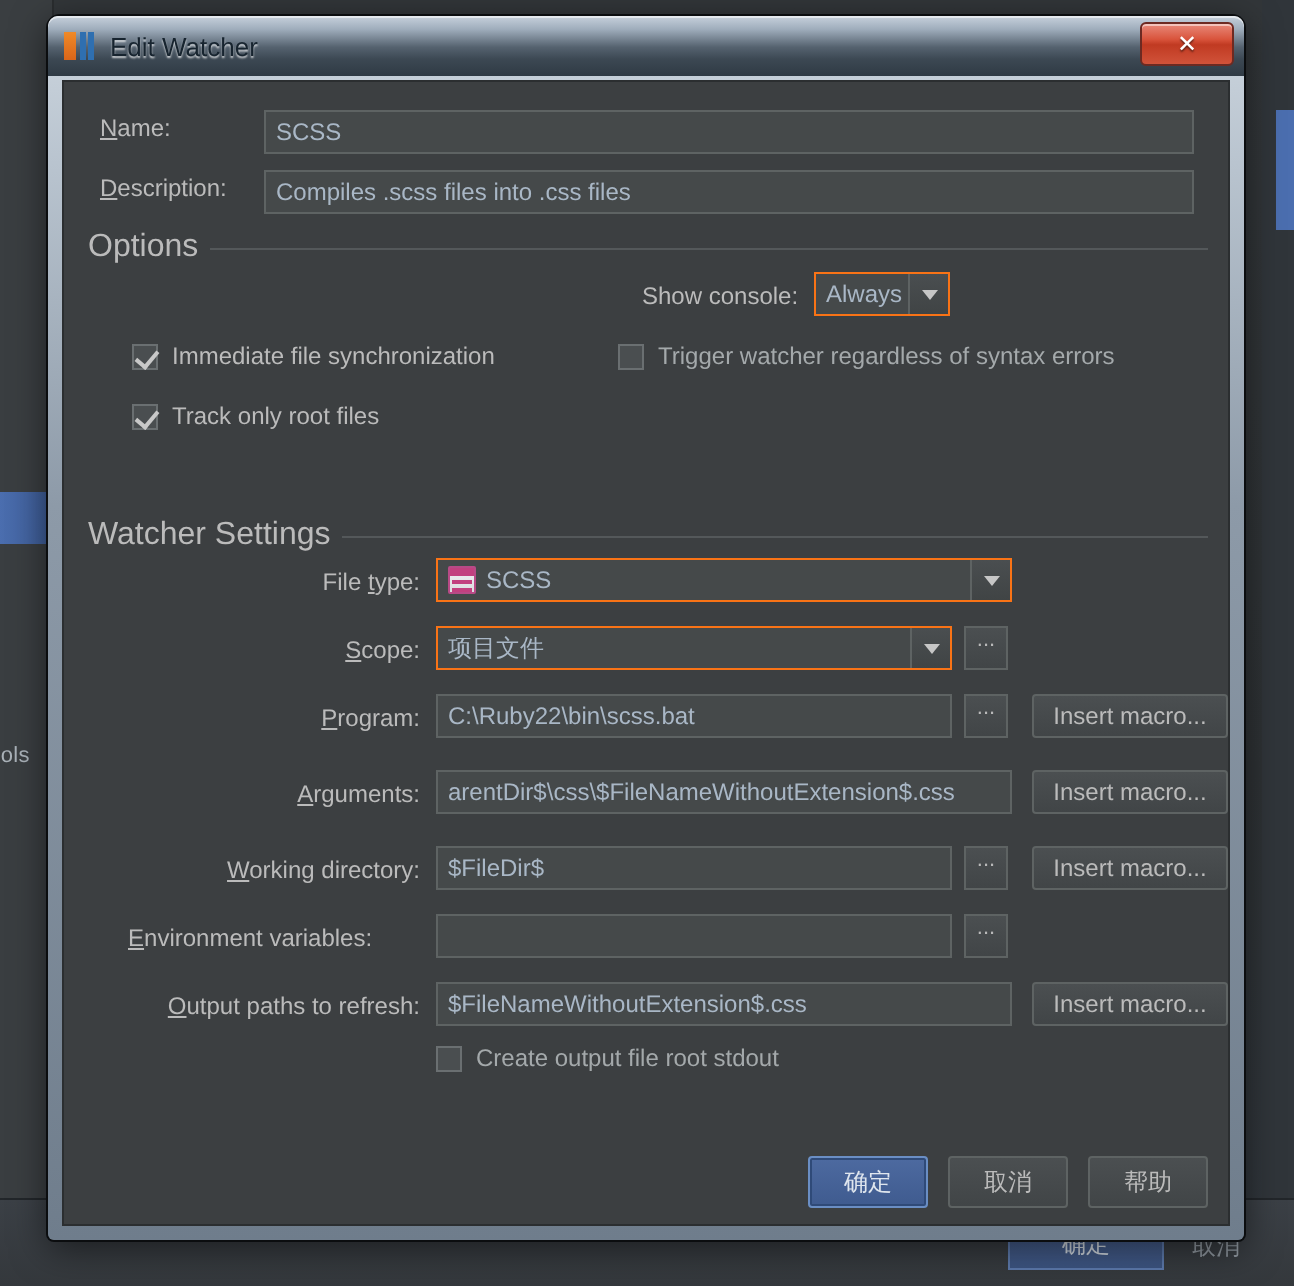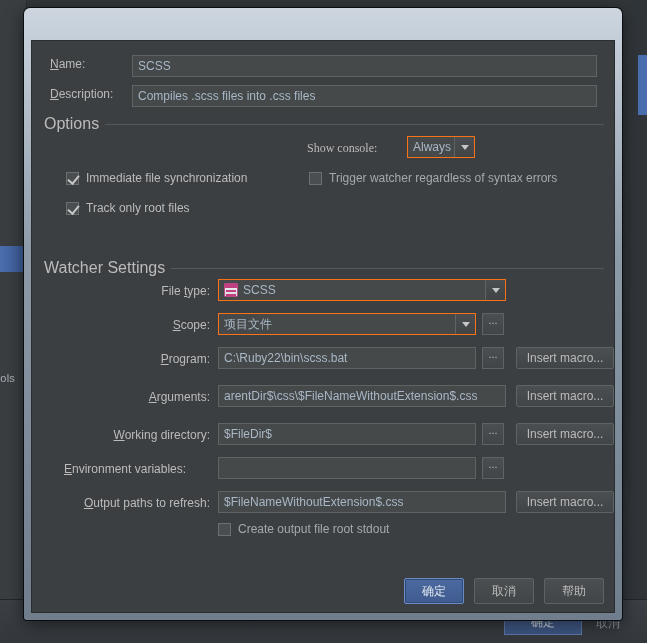--- a/index.html
+++ b/index.html
@@ -155,40 +155,51 @@
     <div id="bg-right-accent"></div>
     <div id="bg-bottombar">
       <div id="bg-ok">确定</div>
       <div id="bg-cancel">取消</div>
     </div>
   </div>
 </div>
 
 <div id="dialog">
 
+  <div id="dialog-titlebar">
+    <div id="app-icon">
+      <div class="bk"></div>
+        <div class="b1"></div>
+        <div class="b2"></div>
+    </div>
+    <div id="dialog-title">Edit Watcher</div>
+    <div id="close-btn">
+        <span>✕</span>
+      </div>
+  </div>
 
   <div id="dialog-body">
 
     <div class="row" style="left:18px;top:16px;">
       <div class="lbl" style="width:82px;"><span class="mn">N</span>ame:</div>
     </div>
     <div class="field" style="position:absolute;left:100px;top:14px;width:465px;">SCSS</div>
 
     <div class="row" style="left:18px;top:46px;">
       <div class="lbl" style="width:82px;"><span class="mn">D</span>escription:</div>
     </div>
     <div class="field" style="position:absolute;left:100px;top:44px;width:465px;">Compiles .scss files into .css files</div>
 
     <div class="group" style="left:12px;top:74px;">
       <div class="gtext">Options</div>
       <div class="gline"></div>
     </div>
 
 
-    <div class="lbl" style="position:absolute;left:275px;top:100px;font-family:Liberation Serif, serif;">Show console:</div>
+    <div class="lbl" style="position:absolute;left:289px;top:100px;">Show console:</div>
 
     <div class="combo" style="position:absolute;left:375px;top:95px;width:68px;">
       <div class="ctext">Always</div>
       <div class="arrow">
           <i></i>
         </div>
     </div>
 
     <div class="cb on" style="position:absolute;left:34px;top:130px;">
       <div class="box"></div>

